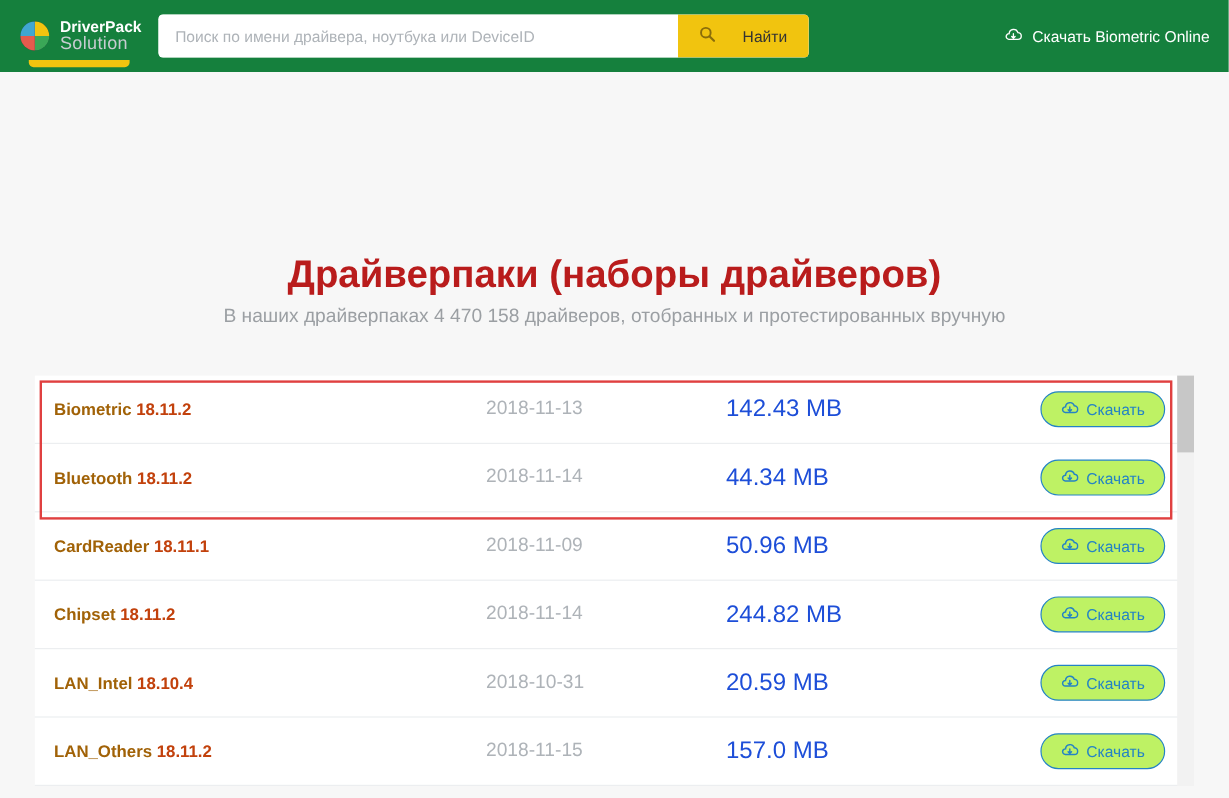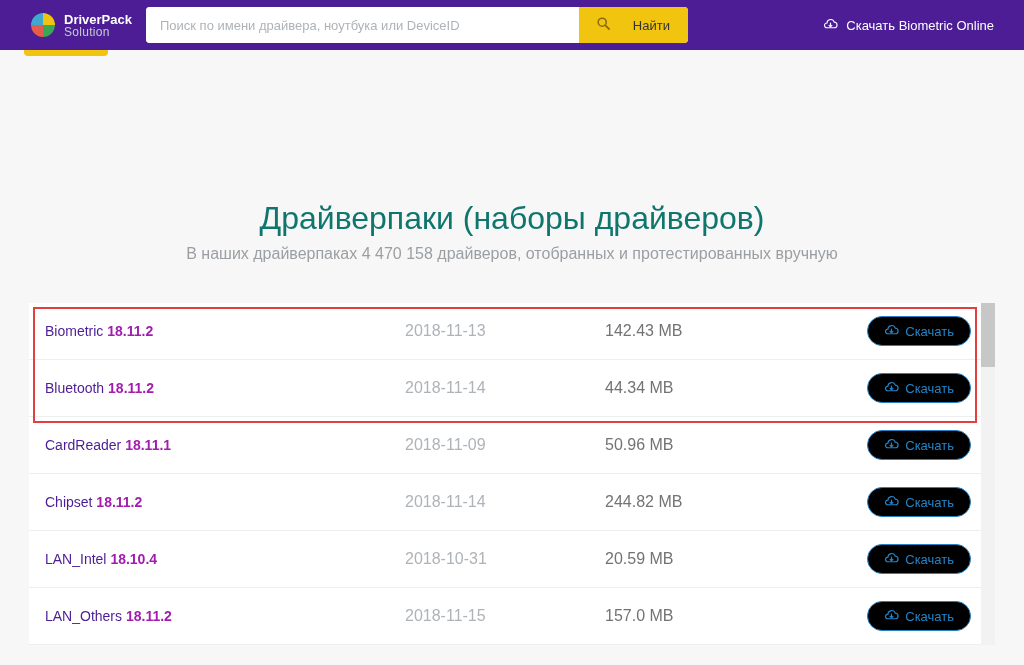--- a/index.html
+++ b/index.html
@@ -1,53 +1,53 @@
 <!DOCTYPE html>
 <html><head>
 <meta charset="utf-8">
 <style>
 * { margin: 0; padding: 0; box-sizing: border-box; }
 body { font-family: -apple-system, BlinkMacSystemFont, "Segoe UI", Arial, sans-serif; background: #f7f7f7; width: 1024px; height: 665px; overflow: hidden; position: relative; }
 
-.topbar { background: #4c1d95; height: 50px; display: flex; align-items: center; padding: 0 30px; gap: 14px; }
+.topbar { background: #15803d; height: 60px; display: flex; align-items: center; padding: 0 16px; gap: 14px; }
 .logo-wrap { display: flex; align-items: center; gap: 8px; color: #fff; flex-shrink: 0; }
 .logo-mark { width: 26px; height: 26px; position: relative; }
 .logo-text { display: flex; flex-direction: column; line-height: 1; }
 .logo-text .top { font-weight: 600; font-size: 13px; }
-.logo-text .bot { font-size: 12px; color: #c7ccd1; letter-spacing: 0.3px; }
+.logo-text .bot { font-size: 15px; color: #c7ccd1; letter-spacing: 0.3px; }
 
 .searchbar { display: flex; flex: 0 0 542px; height: 36px; border-radius: 4px; overflow: hidden; background: #fff; }
 .searchbar input { flex: 1; border: none; outline: none; padding: 0 14px; font-size: 13px; color: #333; }
 .searchbar input::placeholder { color: #aeb3b8; }
 .search-btn { display: flex; align-items: center; justify-content: center; gap: 23px; background: #f1c40f; border: none; padding: 0 18px; font-size: 13px; font-weight: 500; color: #333; cursor: pointer; }
 
 .top-download { margin-left: auto; display: flex; align-items: center; gap: 8px; color: #fff; font-size: 13px; cursor: pointer; }
 
 .tiny-yellow { position: absolute; top: 50px; left: 24px; width: 84px; height: 6px; background: #f1c40f; border-radius: 0 0 4px 4px; }
 
 .content { padding-top: 150px; text-align: center; }
-.heading { font-size: 32px; font-weight: 400; color: #0f766e; margin-bottom: 8px; }
+.heading { font-size: 32px; font-weight: 700; color: #b91c1c; margin-bottom: 8px; }
 .subheading { font-size: 16px; color: #9b9fa3; margin-bottom: 40px; }
 
 .table-wrap { width: 966px; margin: 0 auto; background: #fff; position: relative; }
 .scrollbar { position: absolute; right: 0; top: 0; width: 14px; height: 100%; background: #f2f2f2; }
 .scroll-thumb { width: 14px; height: 64px; background: #c7c7c7; position: absolute; top: 0; }
 
 .highlight-box { position: absolute; top: 4px; left: 4px; right: 18px; height: 116px; border: 2px solid #e04040; pointer-events: none; z-index: 5; }
 
 .row { display: flex; align-items: center; height: 57px; border-bottom: 1px solid #eceef0; padding: 0 24px 0 16px; text-align: left; }
 .row:last-child { border-bottom: none; }
 .col-name { flex: 0 0 360px; font-size: 14px; }
-.pack-name { font-weight: 400; color: #4c1d95; }
-.pack-ver { font-weight: 700; color: #a21caf; }
+.pack-name { font-weight: 700; color: #a16207; }
+.pack-ver { font-weight: 700; color: #c2410c; }
 .col-date { flex: 0 0 200px; color: #aeb3b8; font-size: 16px; }
-.col-size { flex: 0 0 170px; color: #737373; font-size: 16px; }
+.col-size { flex: 0 0 170px; color: #1d4ed8; font-size: 20px; }
 .col-dl { flex: 1; display: flex; justify-content: flex-end; }
 
-.dl-btn { display: inline-flex; align-items: center; gap: 6px; background: #000000; border: 1.5px solid #2483c5; color: #2483c5; border-radius: 18px; height: 30px; padding: 0 16px; font-size: 13px; font-weight: 500; cursor: pointer; }
+.dl-btn { display: inline-flex; align-items: center; gap: 6px; background: #bef264; border: 1.5px solid #2483c5; color: #2483c5; border-radius: 18px; height: 30px; padding: 0 16px; font-size: 13px; font-weight: 500; cursor: pointer; }
 
 .icon-cloud { width: 15px; height: 12px; display: inline-block; }
 </style>
 </head>
 <body>
 
 <div class="topbar">
   <div class="logo-wrap">
     <div class="logo-mark">
       <svg viewBox="0 0 26 26">

